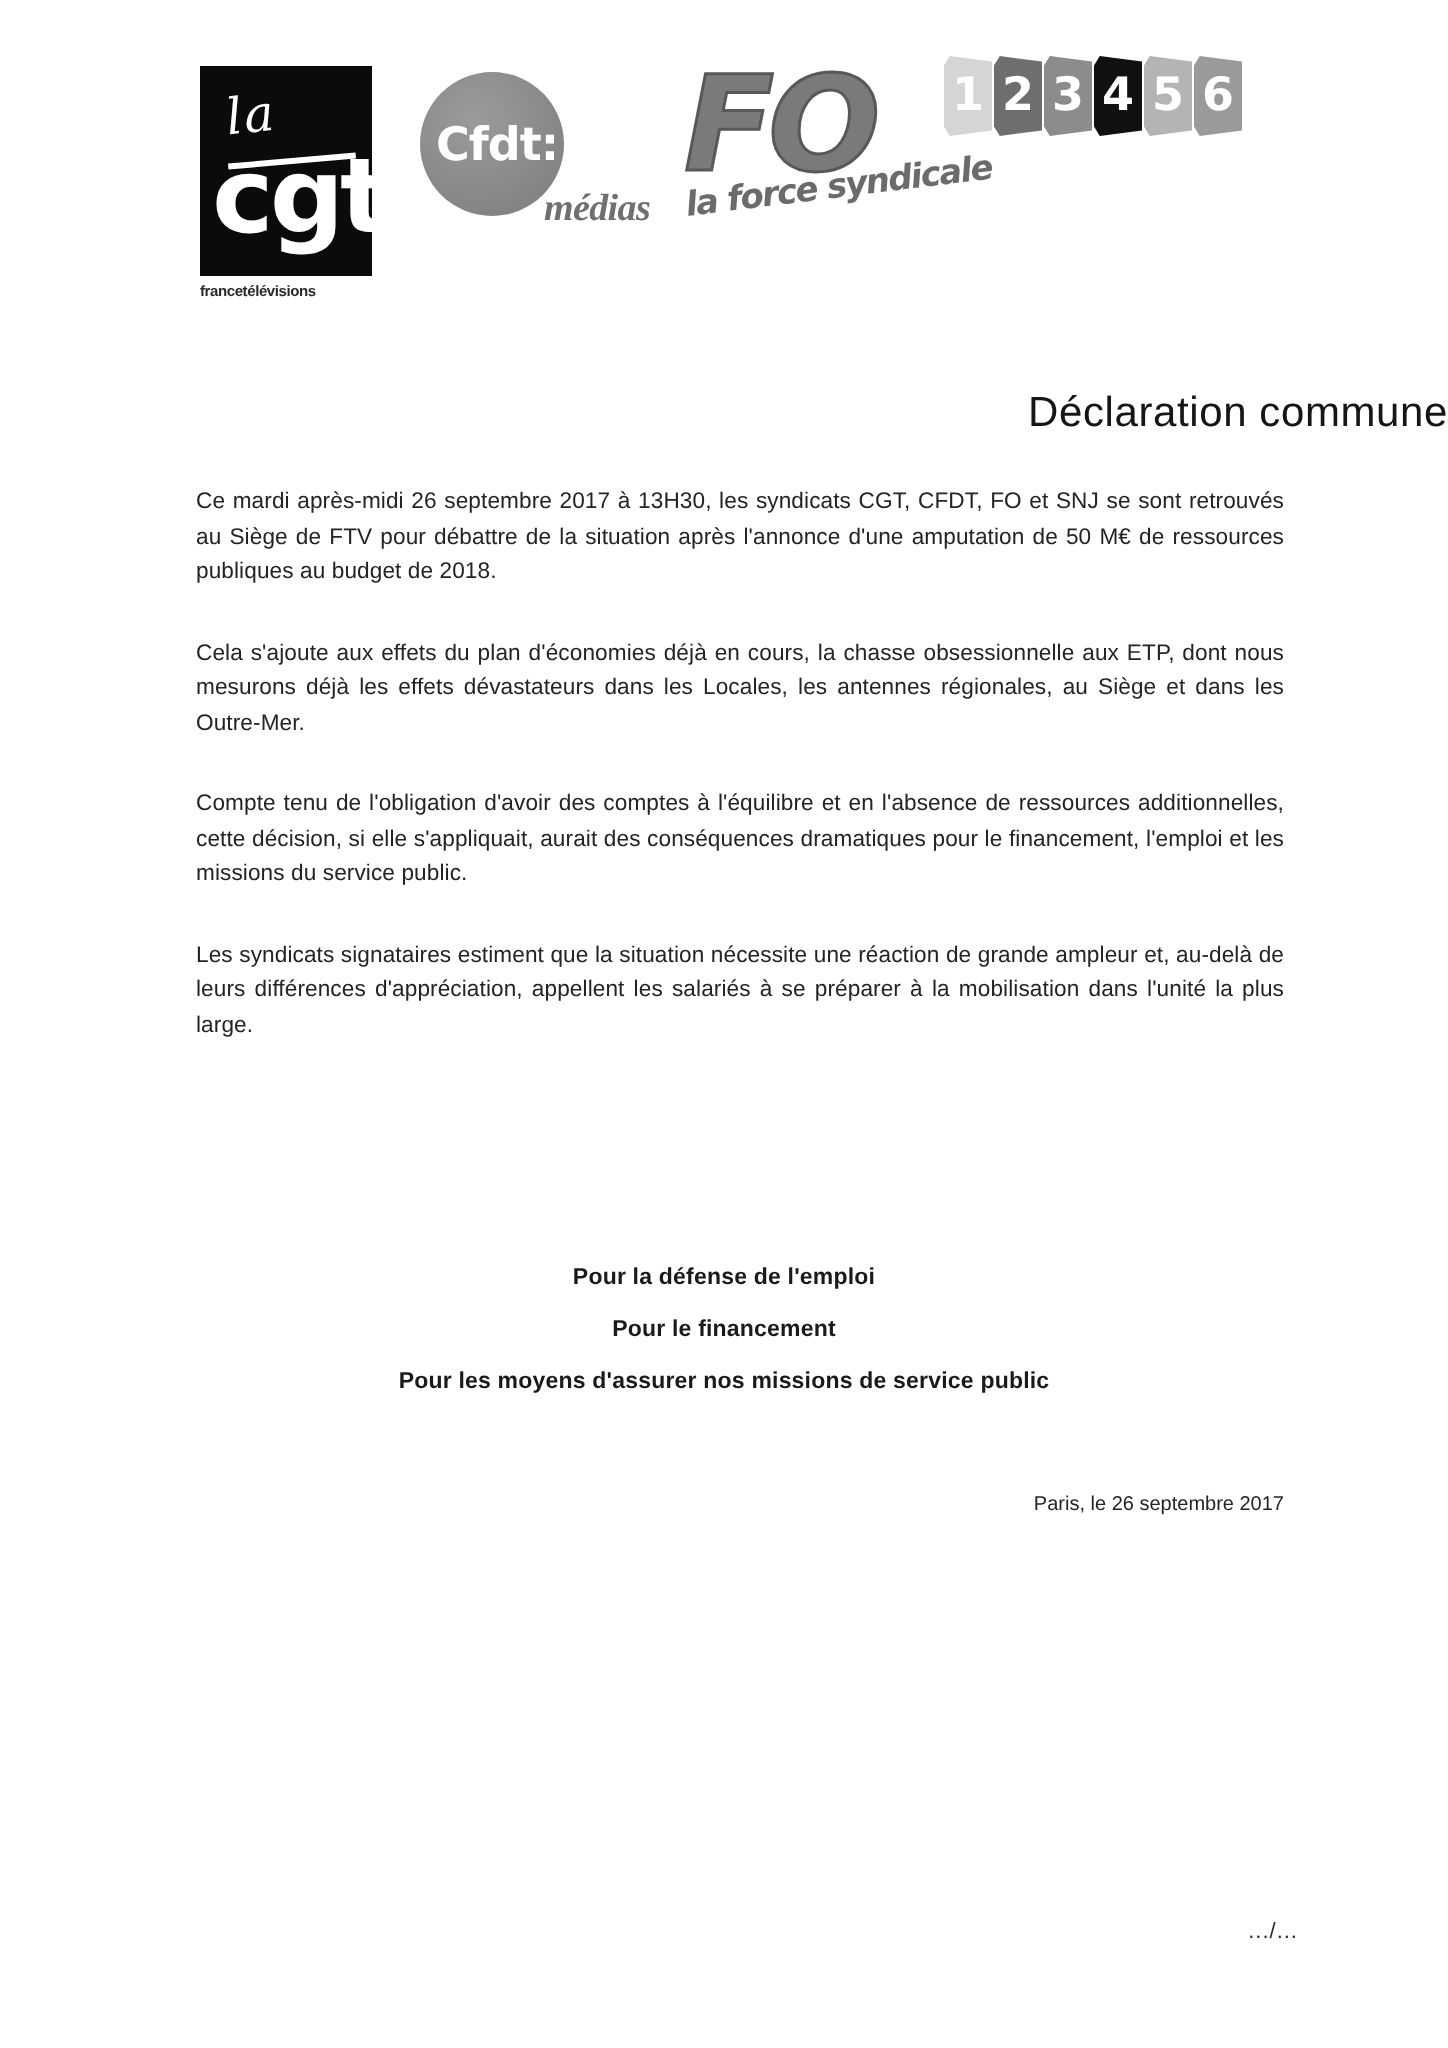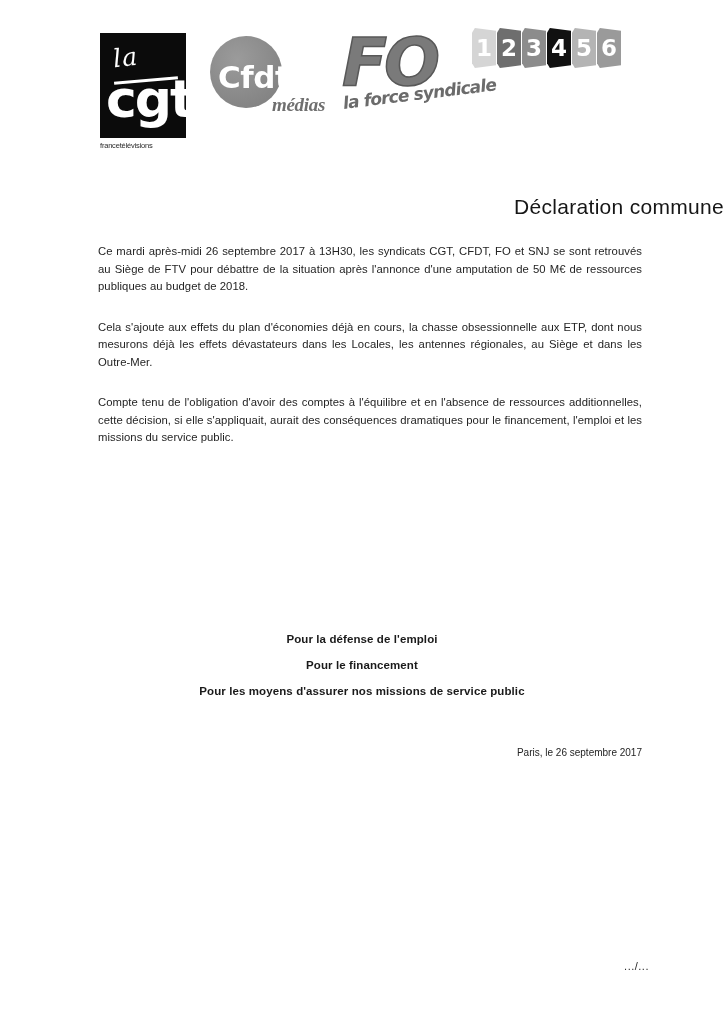--- a/index.html
+++ b/index.html
@@ -78,21 +78,21 @@
     font-size: 52px;
     letter-spacing: -2px;
     line-height: 1;
   }
   .cgt-caption {
     position: absolute;
     left: 0px;
     top: 108px;
     width: 90px;
     font-size: 7.5px;
-    font-weight: normal;
+    font-weight: bold;
     color: #2a2a2a;
     letter-spacing: -0.2px;
     white-space: nowrap;
     filter: blur(0.2px);
   }
 
   
   .logo-cfdt {
     position: absolute;
     left: 120px;
@@ -109,21 +109,21 @@
     border-radius: 50%;
     background: radial-gradient(circle at 38% 32%, #9b9b9b 0%, #8a8a8a 55%, #7c7c7c 100%);
   }
   .cfdt-word {
     position: absolute;
     left: 8px;
     top: 26px;
     color: #ffffff;
     font-family: "DejaVu Sans", sans-serif;
     font-weight: bold;
-    font-size: 31px;
+    font-size: 23px;
     letter-spacing: -0.5px;
     line-height: 1;
   }
   .cfdt-medias {
     position: absolute;
     left: 62px;
     top: 58px;
     color: #6f6f6f;
     font-family: Liberation Serif, serif;
     font-style: italic;
@@ -293,20 +293,21 @@
         <div class="snj-cell" style="background: rgb(154, 154, 154);">6</div>
       </div>
   </div>
 
   <div class="doc-title">Déclaration commune</div>
 
   <div class="body-block">
     <p class="para">Ce mardi après-midi 26 septembre 2017 à 13H30, les syndicats CGT, CFDT, FO et SNJ se sont retrouvés au Siège de FTV pour débattre de la situation après l'annonce d'une amputation de 50 M€ de ressources publiques au budget de 2018.</p>
     <p class="para">Cela s'ajoute aux effets du plan d'économies déjà en cours, la chasse obsessionnelle aux ETP, dont nous mesurons déjà les effets dévastateurs dans les Locales, les antennes régionales, au Siège et dans les Outre-Mer.</p>
     <p class="para">Compte tenu de l'obligation d'avoir des comptes à l'équilibre et en l'absence de ressources additionnelles, cette décision, si elle s'appliquait, aurait des conséquences dramatiques pour le financement, l'emploi et les missions du service public.</p>
+    <p class="para">Les syndicats signataires estiment que la situation nécessite une réaction de grande ampleur et, au-delà de leurs différences d'appréciation, appellent les salariés à se préparer à la mobilisation dans l'unité la plus large.</p>
   </div>
 
   <div class="slogans">
     <div class="slogan">Pour la défense de l'emploi</div>
     <div class="slogan">Pour le financement</div>
     <div class="slogan">Pour les moyens d'assurer nos missions de service public</div>
   </div>
 
   <div class="date-line">Paris, le 26 septembre 2017</div>
 

